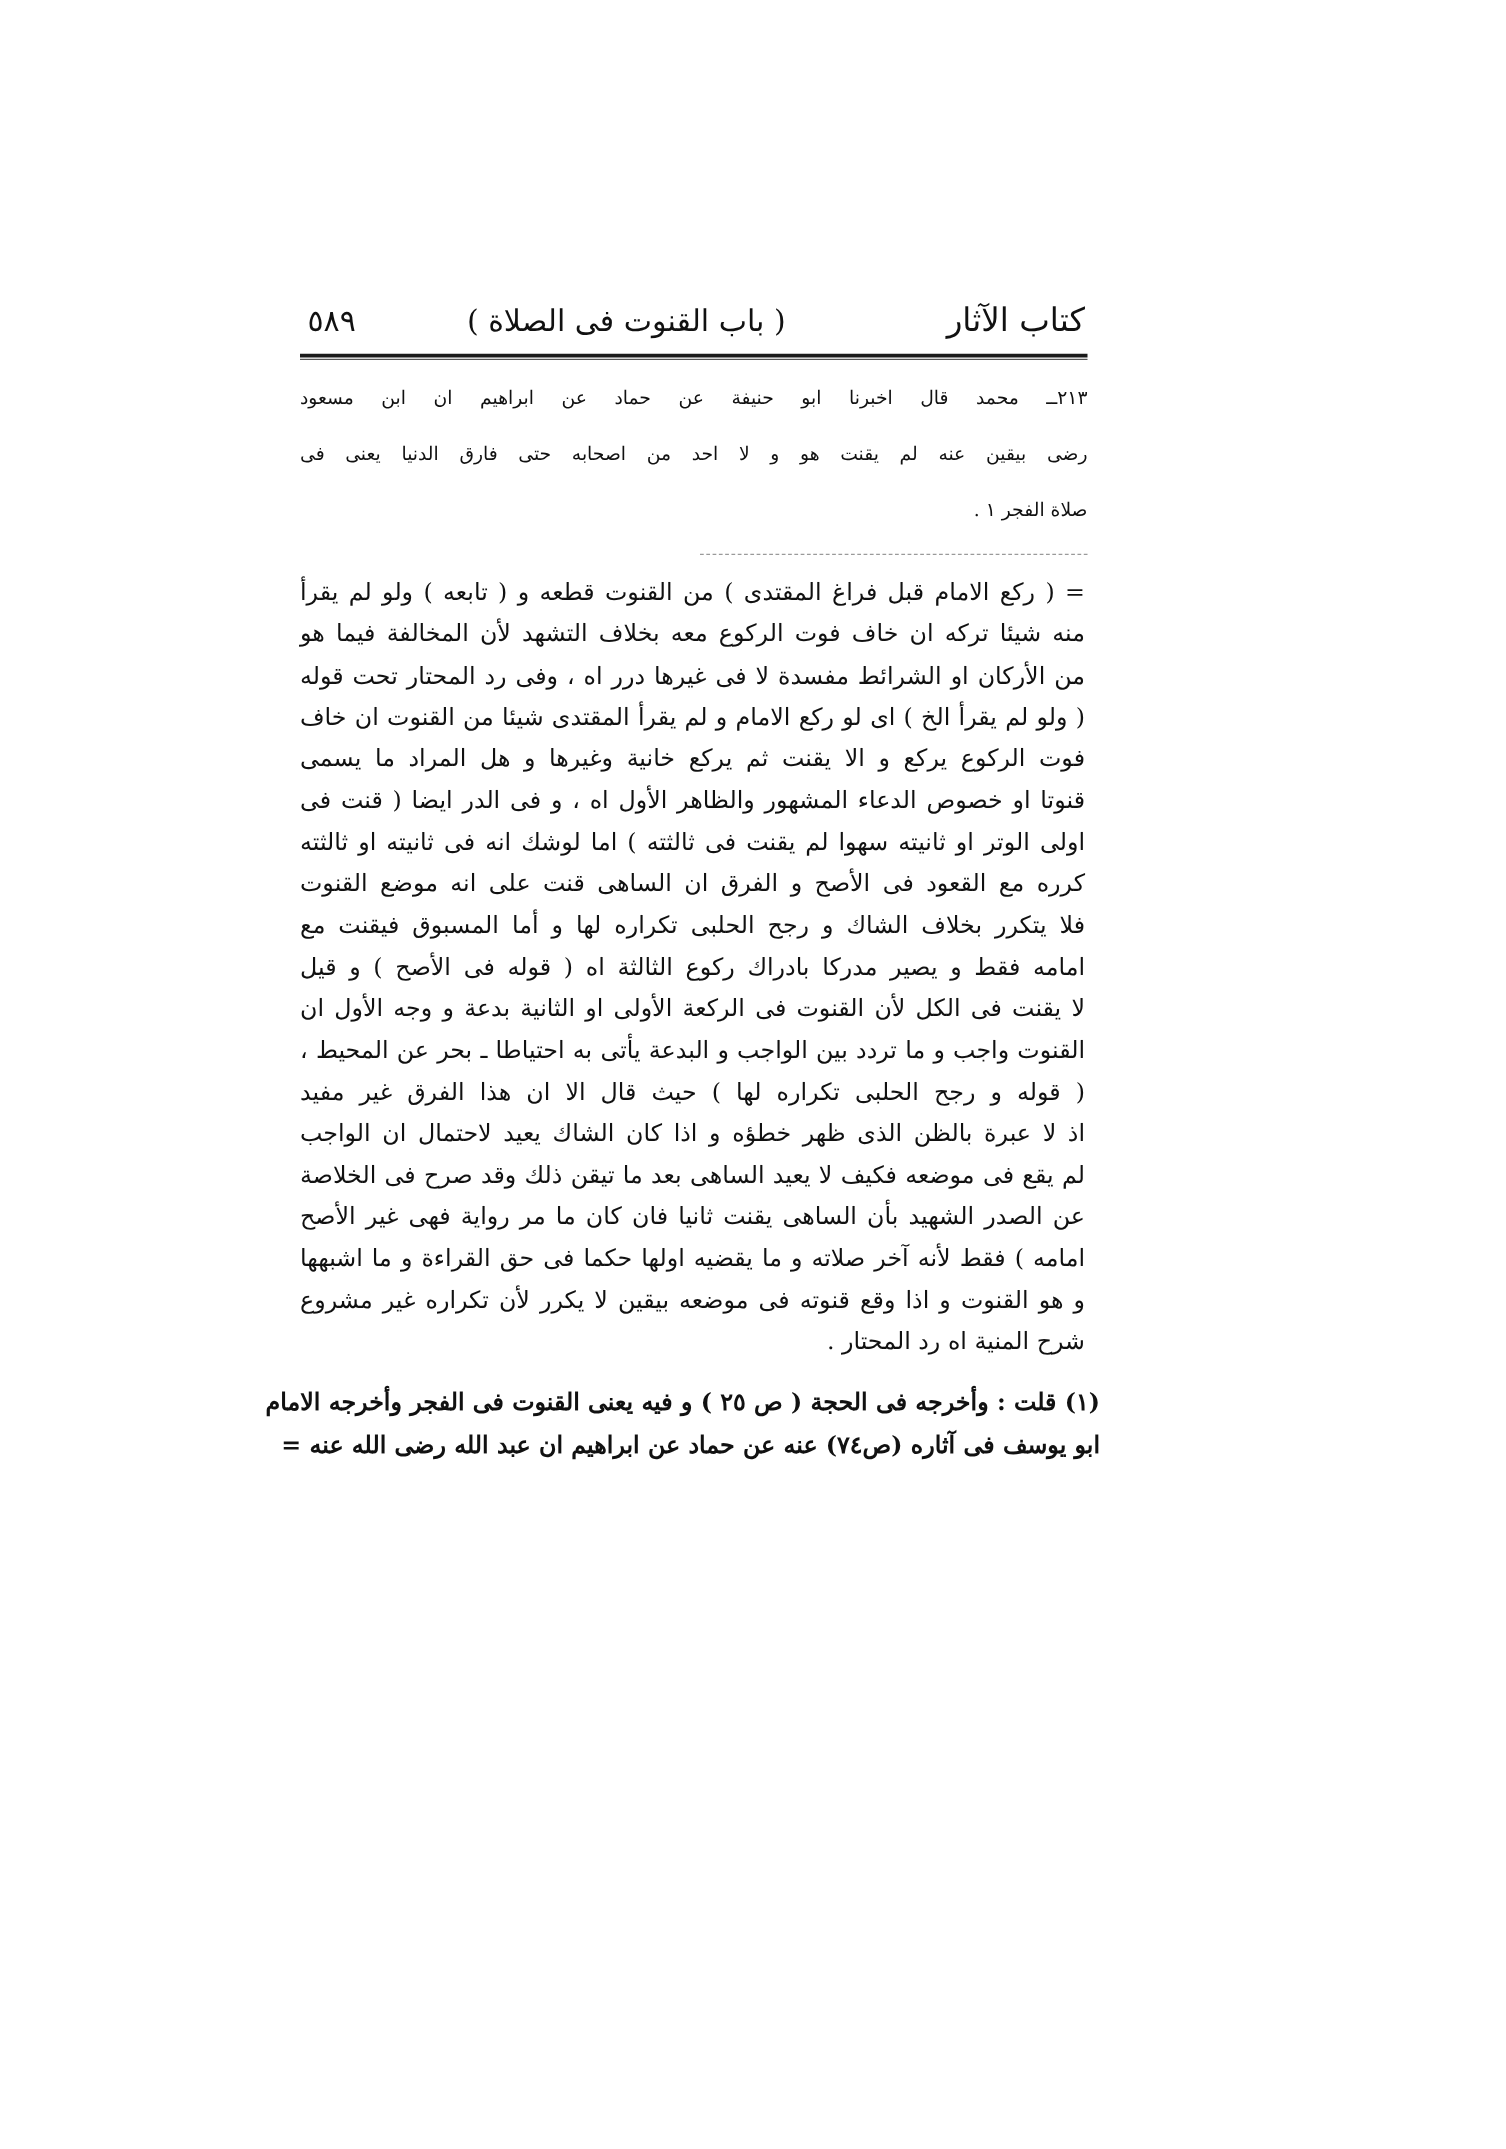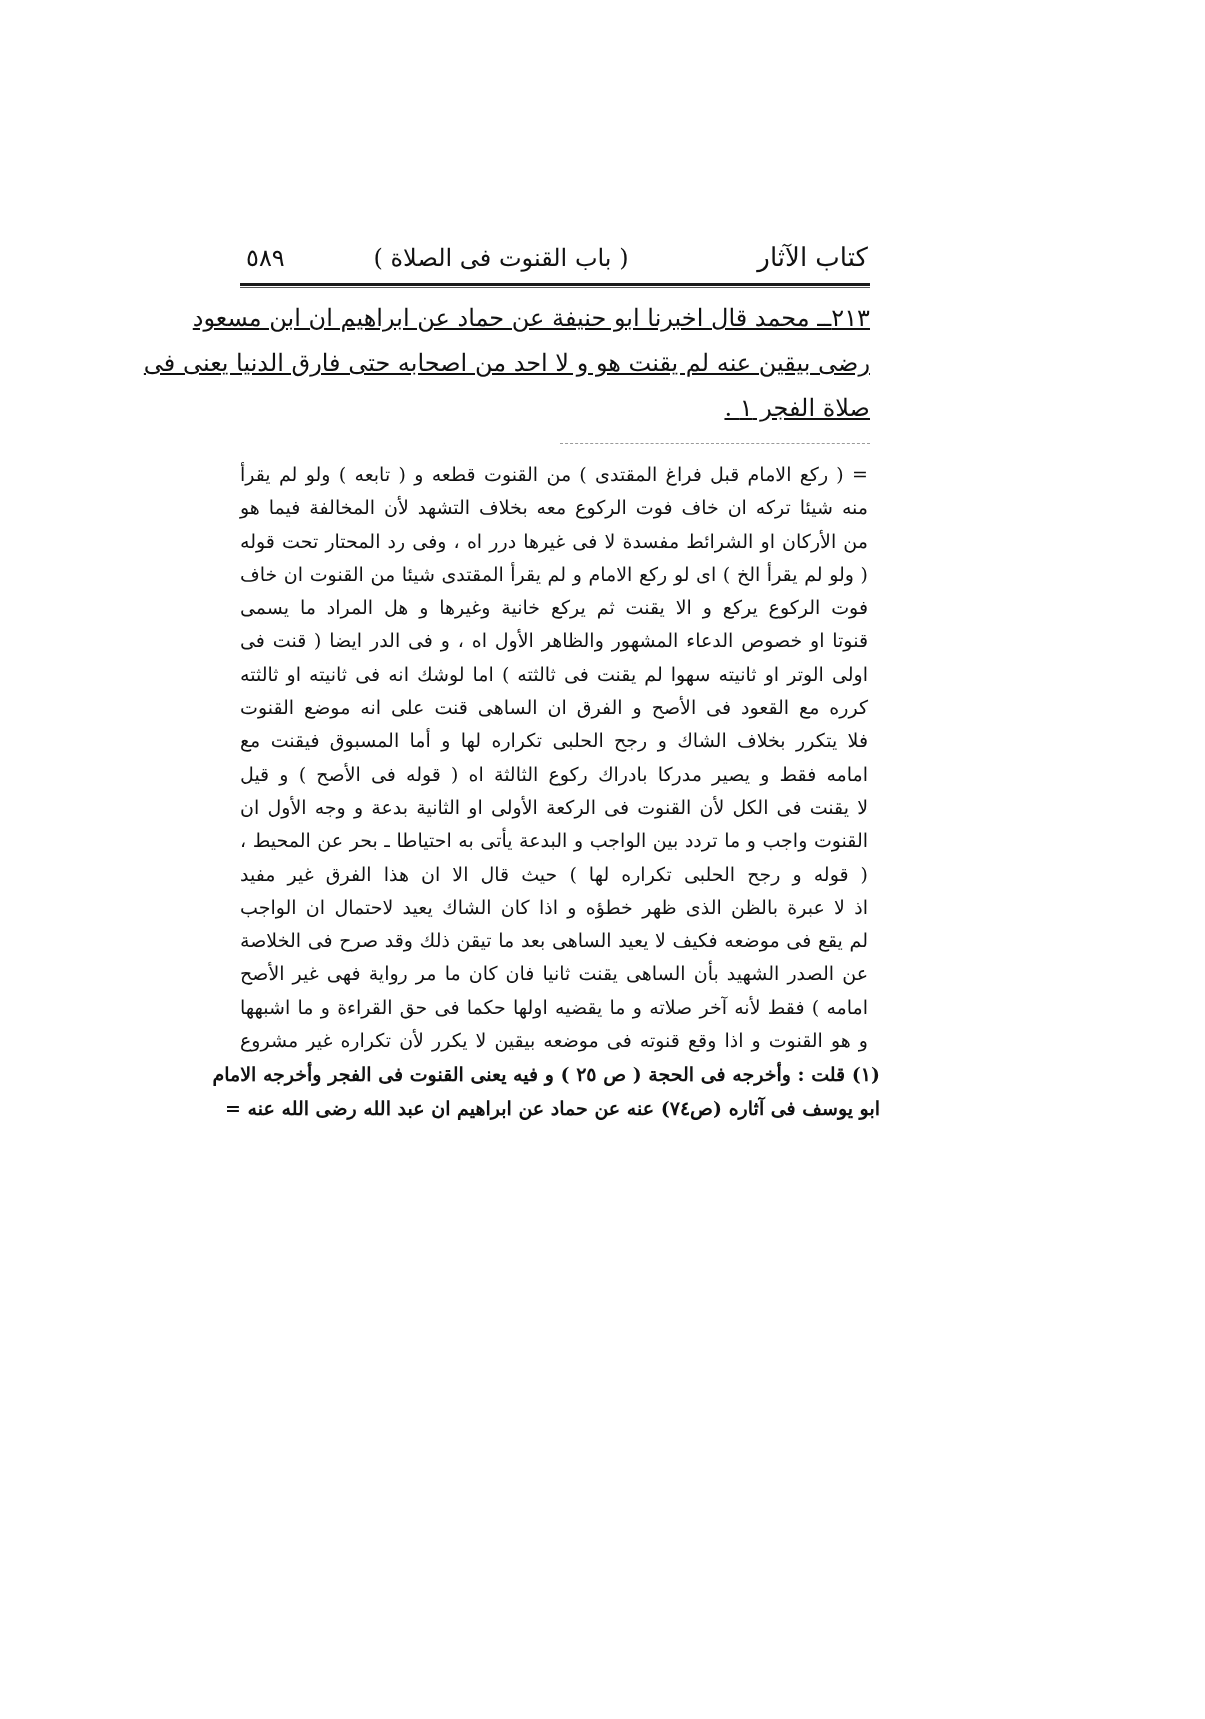--- a/index.html
+++ b/index.html
@@ -37,25 +37,24 @@
     .running-header .page-number { font-size: 24px; }
     .header-rule {
       height: 0;
       border-top: 3px solid #1a1a1a;
       border-bottom: 1px solid #555;
       margin-top: 4px;
       padding-top: 1px;
     }
     .hadith {
       margin-top: 8px;
-      font-size: 24px;
+      font-size: 15px;
       line-height: 45px;
       text-align: justify;
       text-align-last: right;
-      text-decoration: underline;
     }
     .hadith .line, .commentary .line, .footnote .line {
       display: block;
       white-space: nowrap;
       text-align: justify;
       text-align-last: justify;
     }
     .hadith .line.last, .commentary .line.last, .footnote .line.last {
       text-align-last: right;
     }
@@ -68,20 +67,21 @@
     .commentary {
       margin-top: 14px;
       font-size: 19px;
       line-height: 33.3px;
       padding-right: 2px;
     }
     .footnote {
       font-size: 19px;
       line-height: 34px;
       margin-right: -10px;
+      margin-top: 14px;
     }
     .footnote .line { font-weight: bold; }
   </style>
 </head>
 <body>
 
 <div class="page">
 
   <div class="running-header">
     <span class="book-title">كتاب الآثار</span>
@@ -110,20 +110,21 @@
     <span class="line">فلا يتكرر بخلاف الشاك و رجح الحلبى تكراره لها و أما المسبوق فيقنت مع</span>
     <span class="line">امامه فقط و يصير مدركا بادراك ركوع الثالثة اه ( قوله فى الأصح ) و قيل</span>
     <span class="line">لا يقنت فى الكل لأن القنوت فى الركعة الأولى او الثانية بدعة و وجه الأول ان</span>
     <span class="line">القنوت واجب و ما تردد بين الواجب و البدعة يأتى به احتياطا ـ بحر عن المحيط ،</span>
     <span class="line">( قوله و رجح الحلبى تكراره لها ) حيث قال الا ان هذا الفرق غير مفيد</span>
     <span class="line">اذ لا عبرة بالظن الذى ظهر خطؤه و اذا كان الشاك يعيد لاحتمال ان الواجب</span>
     <span class="line">لم يقع فى موضعه فكيف لا يعيد الساهى بعد ما تيقن ذلك وقد صرح فى الخلاصة</span>
     <span class="line">عن الصدر الشهيد بأن الساهى يقنت ثانيا فان كان ما مر رواية فهى غير الأصح</span>
     <span class="line">امامه ) فقط لأنه آخر صلاته و ما يقضيه اولها حكما فى حق القراءة و ما اشبهها</span>
     <span class="line">و هو القنوت و اذا وقع قنوته فى موضعه بيقين لا يكرر لأن تكراره غير مشروع</span>
+    <span class="line last">شرح المنية اه رد المحتار .</span>
   </div>
 
   <div class="footnote">
     <span class="line">(١) قلت : وأخرجه فى الحجة ( ص ٢٥ ) و فيه يعنى القنوت فى الفجر وأخرجه الامام</span>
     <span class="line">ابو يوسف فى آثاره (ص٧٤) عنه عن حماد عن ابراهيم ان عبد الله رضى الله عنه =</span>
   </div>
 
 </div>
 
 </body></html>

